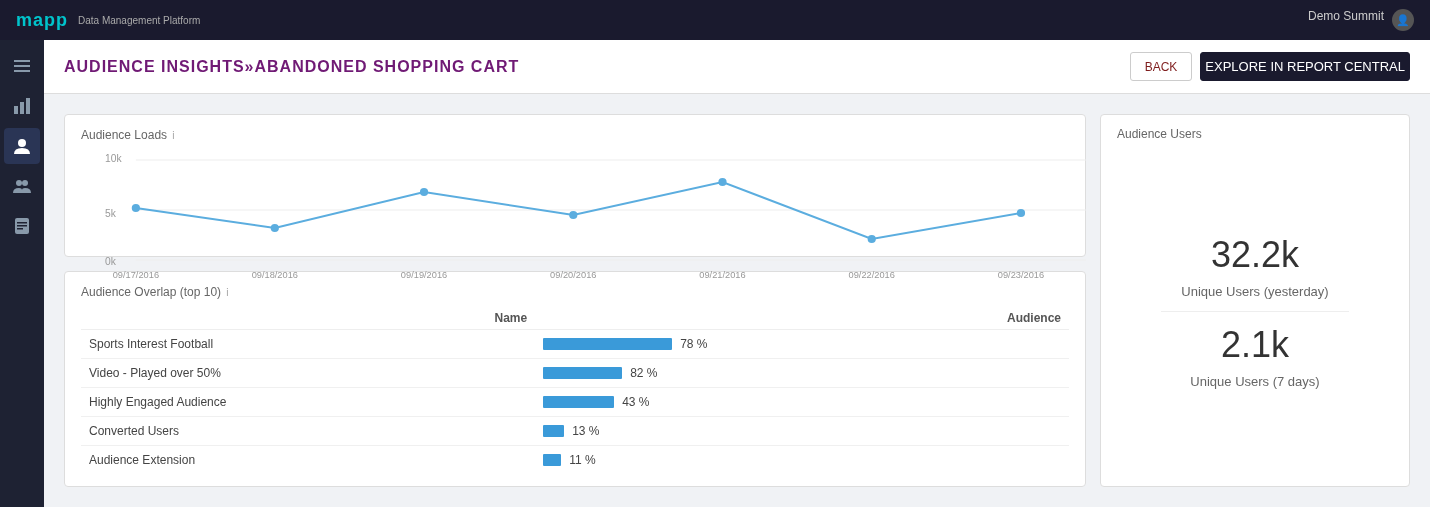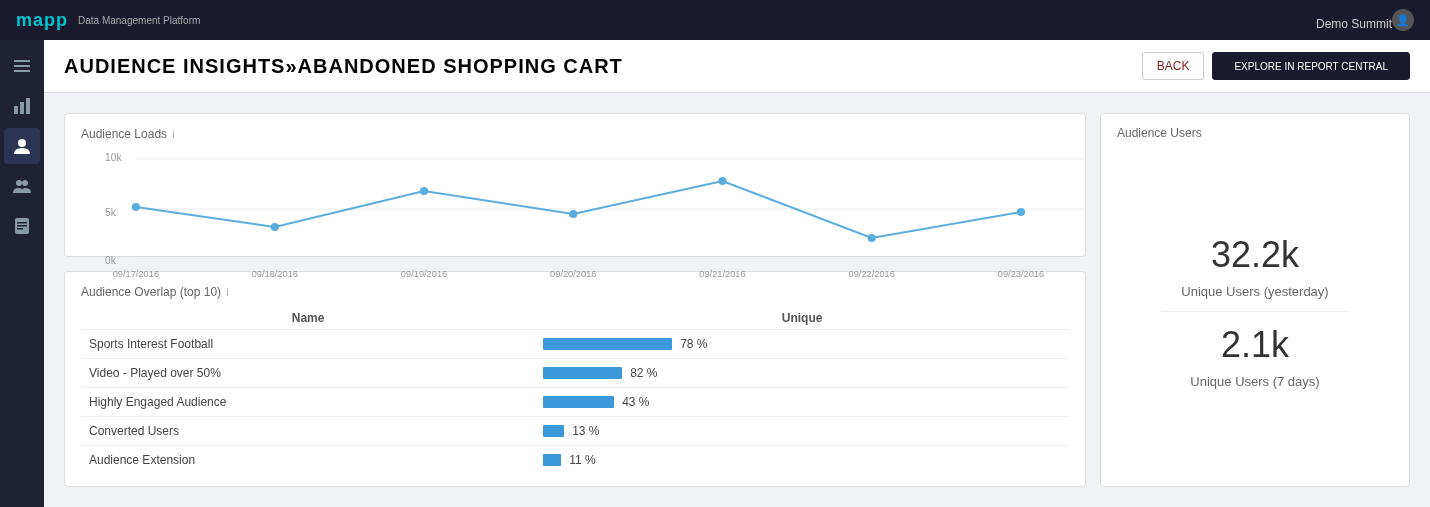--- a/index.html
+++ b/index.html
@@ -11,21 +11,21 @@
       display: flex;
       align-items: center;
       justify-content: space-between;
       padding: 0 16px;
       height: 40px;
       min-height: 36px;
     }
     .topbar-left { display: flex; align-items: center; gap: 10px; }
     .topbar-logo { color: #00c4cc; font-weight: bold; font-size: 18px; letter-spacing: 1px; }
     .topbar-subtitle { color: #aaa; font-size: 10px; }
-    .topbar-right { display: flex; align-items: flex-end; color: #ccc; font-size: 12px; }
+    .topbar-right { display: flex; align-items: flex-start; gap: 8px; color: #ccc; font-size: 12px; }
     .user-icon { width: 22px; height: 22px; background: #555; border-radius: 50%; display: flex; align-items: center; justify-content: center; color: #fff; font-size: 11px; }
 
     
     .main-layout { display: flex; flex: 1; overflow: hidden; }
 
     
     .sidebar {
       width: 44px;
       background: #1e2233;
       display: flex;
@@ -50,36 +50,36 @@
     
     .page-header {
       background: #fff;
       padding: 12px 20px;
       display: flex;
       align-items: center;
       justify-content: space-between;
       border-bottom: 1px solid #ddd;
       min-height: 52px;
     }
-    .page-title { font-size: 20px; font-weight: bold; color: #000000; letter-spacing: 1px; }
+    .page-title { font-size: 16px; font-weight: bold; color: #701a75; letter-spacing: 1px; }
     .header-actions { display: flex; gap: 8px; }
     .btn-back {
       background: #fff;
       border: 1px solid #ccc;
       padding: 6px 14px;
       font-size: 12px;
       cursor: pointer;
       color: #7f1d1d;
       border-radius: 3px;
     }
     .btn-explore {
       background: #1a1a2e;
       border: 1px solid #1a1a2e;
-      padding: 6px 21px;
-      font-size: 10px;
+      padding: 6px 4px;
+      font-size: 13px;
       cursor: pointer;
       color: #fff;
       border-radius: 3px;
     }
 
     
     .content-area {
       flex: 1;
       padding: 20px;
       display: flex;
@@ -117,21 +117,21 @@
       gap: 8px;
       padding: 20px;
     }
     .stat-big { font-size: 36px; font-weight: 300; color: #333; text-align: center; }
     .stat-label { font-size: 13px; color: #666; text-align: left; }
     .stat-divider { width: 80%; border: none; border-top: 1px solid #eee; margin: 4px 0; }
 
     
     .overlap-card { }
     .overlap-table { width: 100%; border-collapse: collapse; font-size: 12px; }
-    .overlap-table th { text-align: center; padding: 4px 8px; color: #555; font-weight: 600; border-bottom: 1px solid #eee; }
+    .overlap-table th { text-align: right; padding: 4px 8px; color: #555; font-weight: 600; border-bottom: 1px solid #eee; }
     .overlap-table td { padding: 7px 8px; border-bottom: 1px solid #f0f0f0; color: #444; vertical-align: middle; }
     .overlap-table tr:last-child td { border-bottom: none; }
     .bar-cell { display: flex; align-items: center; gap: 8px; }
     .bar-bg { height: 12px; background: #3a9ad9; border-radius: 1px; display: inline-block; }
 
     
     svg { overflow: visible; }
   </style>
 </head>
 <body>
@@ -240,21 +240,21 @@
 
         <div class="card overlap-card">
           <div class="card-title">
             <span>Audience Overlap (top 10)</span>
             <span class="info-icon">ℹ</span>
           </div>
           <table class="overlap-table">
             <thead>
               <tr>
                 <th>Name</th>
-                <th>Unique</th>
+                <th>Audience</th>
               </tr>
             </thead>
             <tbody id="overlap-tbody">
             <tr>
                   <td>Sports Interest Football</td>
                   <td>
                     <div class="bar-cell">
                       <span class="bar-bg" style="width: 129px;"></span>
                       <span>78 %</span>
                     </div>

